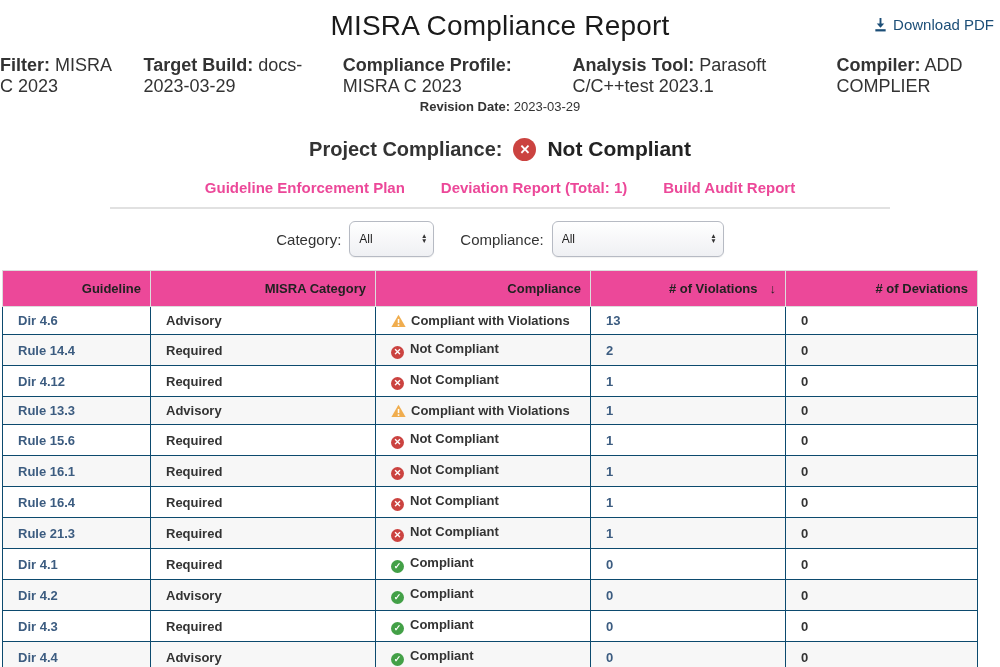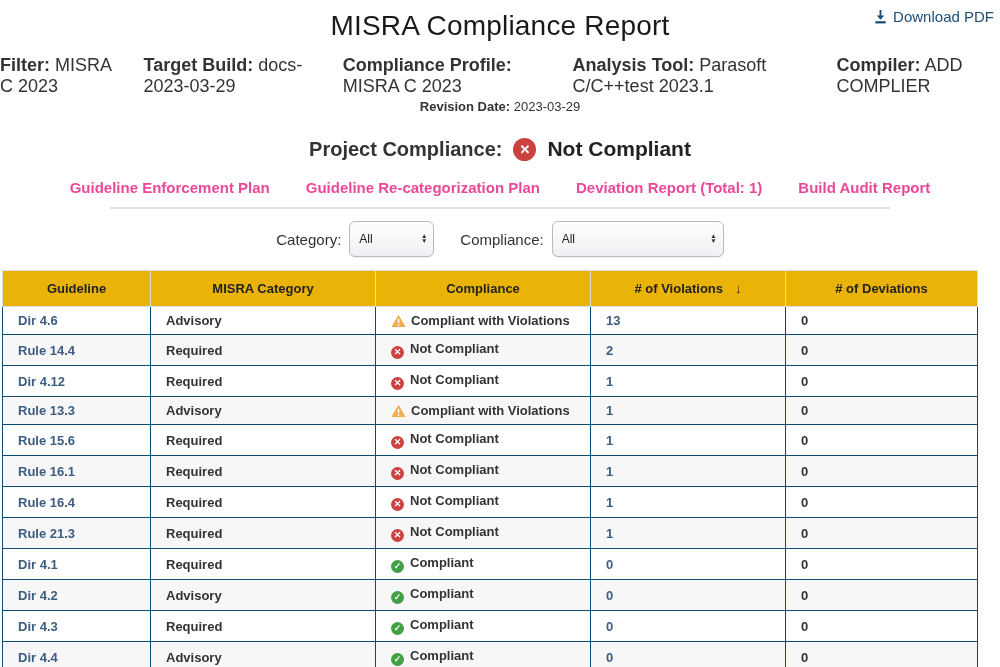--- a/index.html
+++ b/index.html
@@ -6,21 +6,21 @@
   html,body { margin:0; padding:0; }
   body {
     width:1000px; height:667px; position:relative;
     background:#fff; color:#333;
     font-family:"Liberation Sans", sans-serif; font-size:13px;
   }
   a { text-decoration:none; }
 
   
   .download {
-    position:absolute; top:8px; right:6px;
+    position:absolute; top:16px; right:6px;
     display:flex; align-items:center; gap:5px;
     color:#1c4e77; font-size:15px; cursor:pointer;
   }
   .download svg { display:block; }
 
   
   h1.title { margin:10px 0 0; text-align:center; font-size:28px; font-weight:400; color:#1a1a1a; letter-spacing:0.2px; }
 
   
   .meta { display:flex; justify-content:center; align-items:baseline; gap:17px; margin-top:13px; font-size:18px; }
@@ -59,21 +59,21 @@
   .sel-comp select { width:172px; }
   .arrows { position:absolute; right:7px; top:50%; transform:translateY(-50%);
     display:flex; flex-direction:column; align-items:center;
     font-size:6.5px; line-height:4.8px; color:#333; pointer-events:none; }
   .arrows::before { content:"▲"; }
   .arrows::after  { content:"▼"; }
 
   
   table.report { border-collapse:collapse; margin:13px 0 0 2px; width:975px; font-size:13px; table-layout:fixed; }
   table.report th {
-    background:#eab308; text-align:center; font-weight:600; color:#222;
+    background:#ec4899; text-align:right; font-weight:600; color:#222;
     padding:10px 9px; border:1px solid #dcdcdc;
   }
   table.report td { padding:6px 15px; border:1px solid #0c4a6e; color:#333;font-weight:bold; }
   table.report tbody tr:nth-child(even) { background:#f7f7f7; }
   a.tbl { color:#3c5c80; }
   .sort-desc::after { content:"↓"; margin-left:12px; font-weight:400; font-size:13px; color:#222; }
 
   .ci { display:inline-flex; align-items:center; justify-content:center;
     width:13px; height:13px; border-radius:50%; margin-right:6px; vertical-align:-2px; }
   .ci.error { background:#cb4340; }
@@ -109,21 +109,20 @@
 </div>
 
 <div class="project">
   <span class="project-label">Project Compliance:</span>
   <span class="big-x"></span>
   <span class="project-status">Not Compliant</span>
 </div>
 
 <div class="nav">
   <a href="#">Guideline Enforcement Plan</a>
-  <a href="#">Guideline Re-categorization Plan</a>
   <a href="#">Deviation Report (Total: 1)</a>
   <a href="#">Build Audit Report</a>
 </div>
 
 <hr class="sep">
 
 <div class="filters">
   <span class="grp">
     <span>Category:</span>
     <span class="sel sel-cat">

